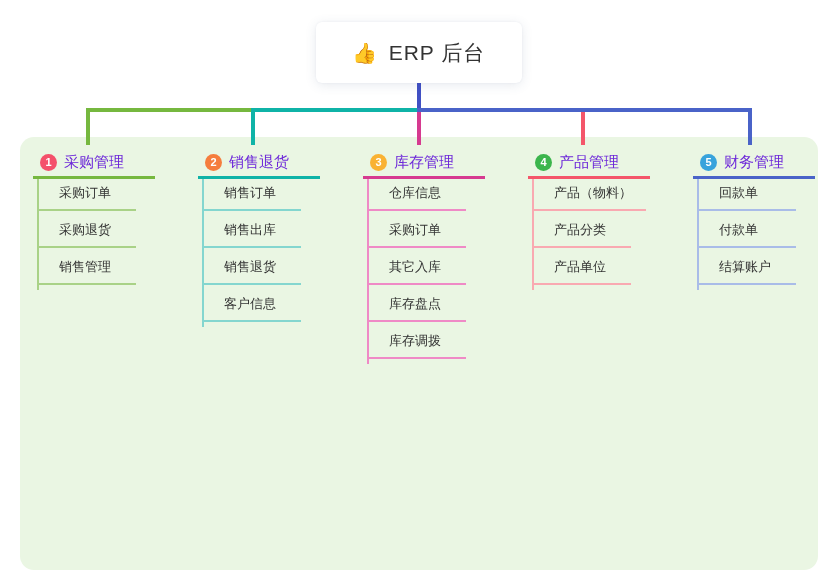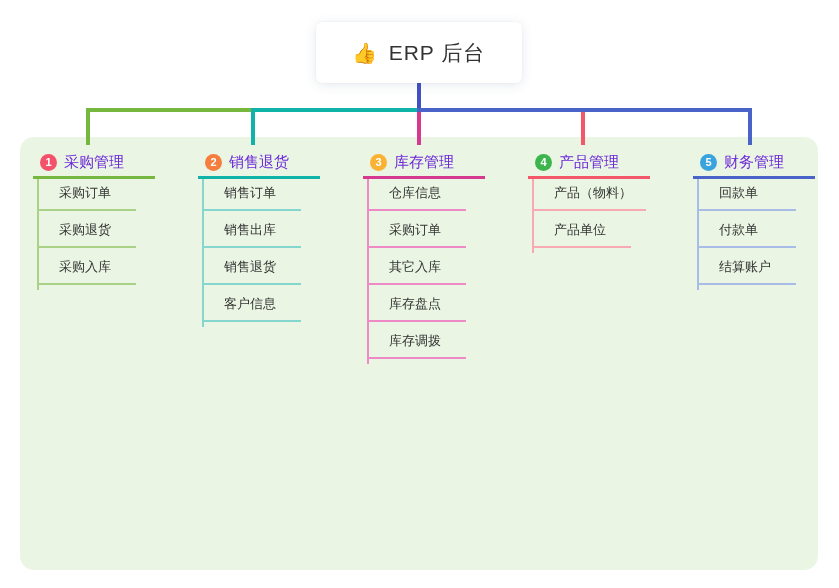--- a/index.html
+++ b/index.html
@@ -81,21 +81,21 @@
       <span class="branch-title">采购管理</span>
     </div>
     <div class="children">
           <div class="child">
     <span class="child-label">采购订单</span>
   </div>
           <div class="child">
     <span class="child-label">采购退货</span>
   </div>
           <div class="child">
-    <span class="child-label">采购入库</span>
+    <span class="child-label">销售管理</span>
   </div>
         </div>
   </div>
       <div class="branch" style="left: 198px; --line: #0fb3a7; --tint: #84d6cf; --badge: #f57d3d;">
     <div class="branch-header">
       <span class="badge">2</span>
       <span class="branch-title">销售退货</span>
     </div>
     <div class="children">
           <div class="child">
@@ -138,20 +138,23 @@
       <div class="branch" style="left: 528px; --line: #f4566a; --tint: #f9a9b1; --badge: #3bb54c;">
     <div class="branch-header">
       <span class="badge">4</span>
       <span class="branch-title">产品管理</span>
     </div>
     <div class="children">
           <div class="child">
     <span class="child-label">产品（物料）</span>
   </div>
           <div class="child">
+    <span class="child-label">产品分类</span>
+  </div>
+          <div class="child">
     <span class="child-label">产品单位</span>
   </div>
         </div>
   </div>
       <div class="branch" style="left: 693px; --line: #4a63c8; --tint: #a9bce8; --badge: #38a3dc;">
     <div class="branch-header">
       <span class="badge">5</span>
       <span class="branch-title">财务管理</span>
     </div>
     <div class="children">

